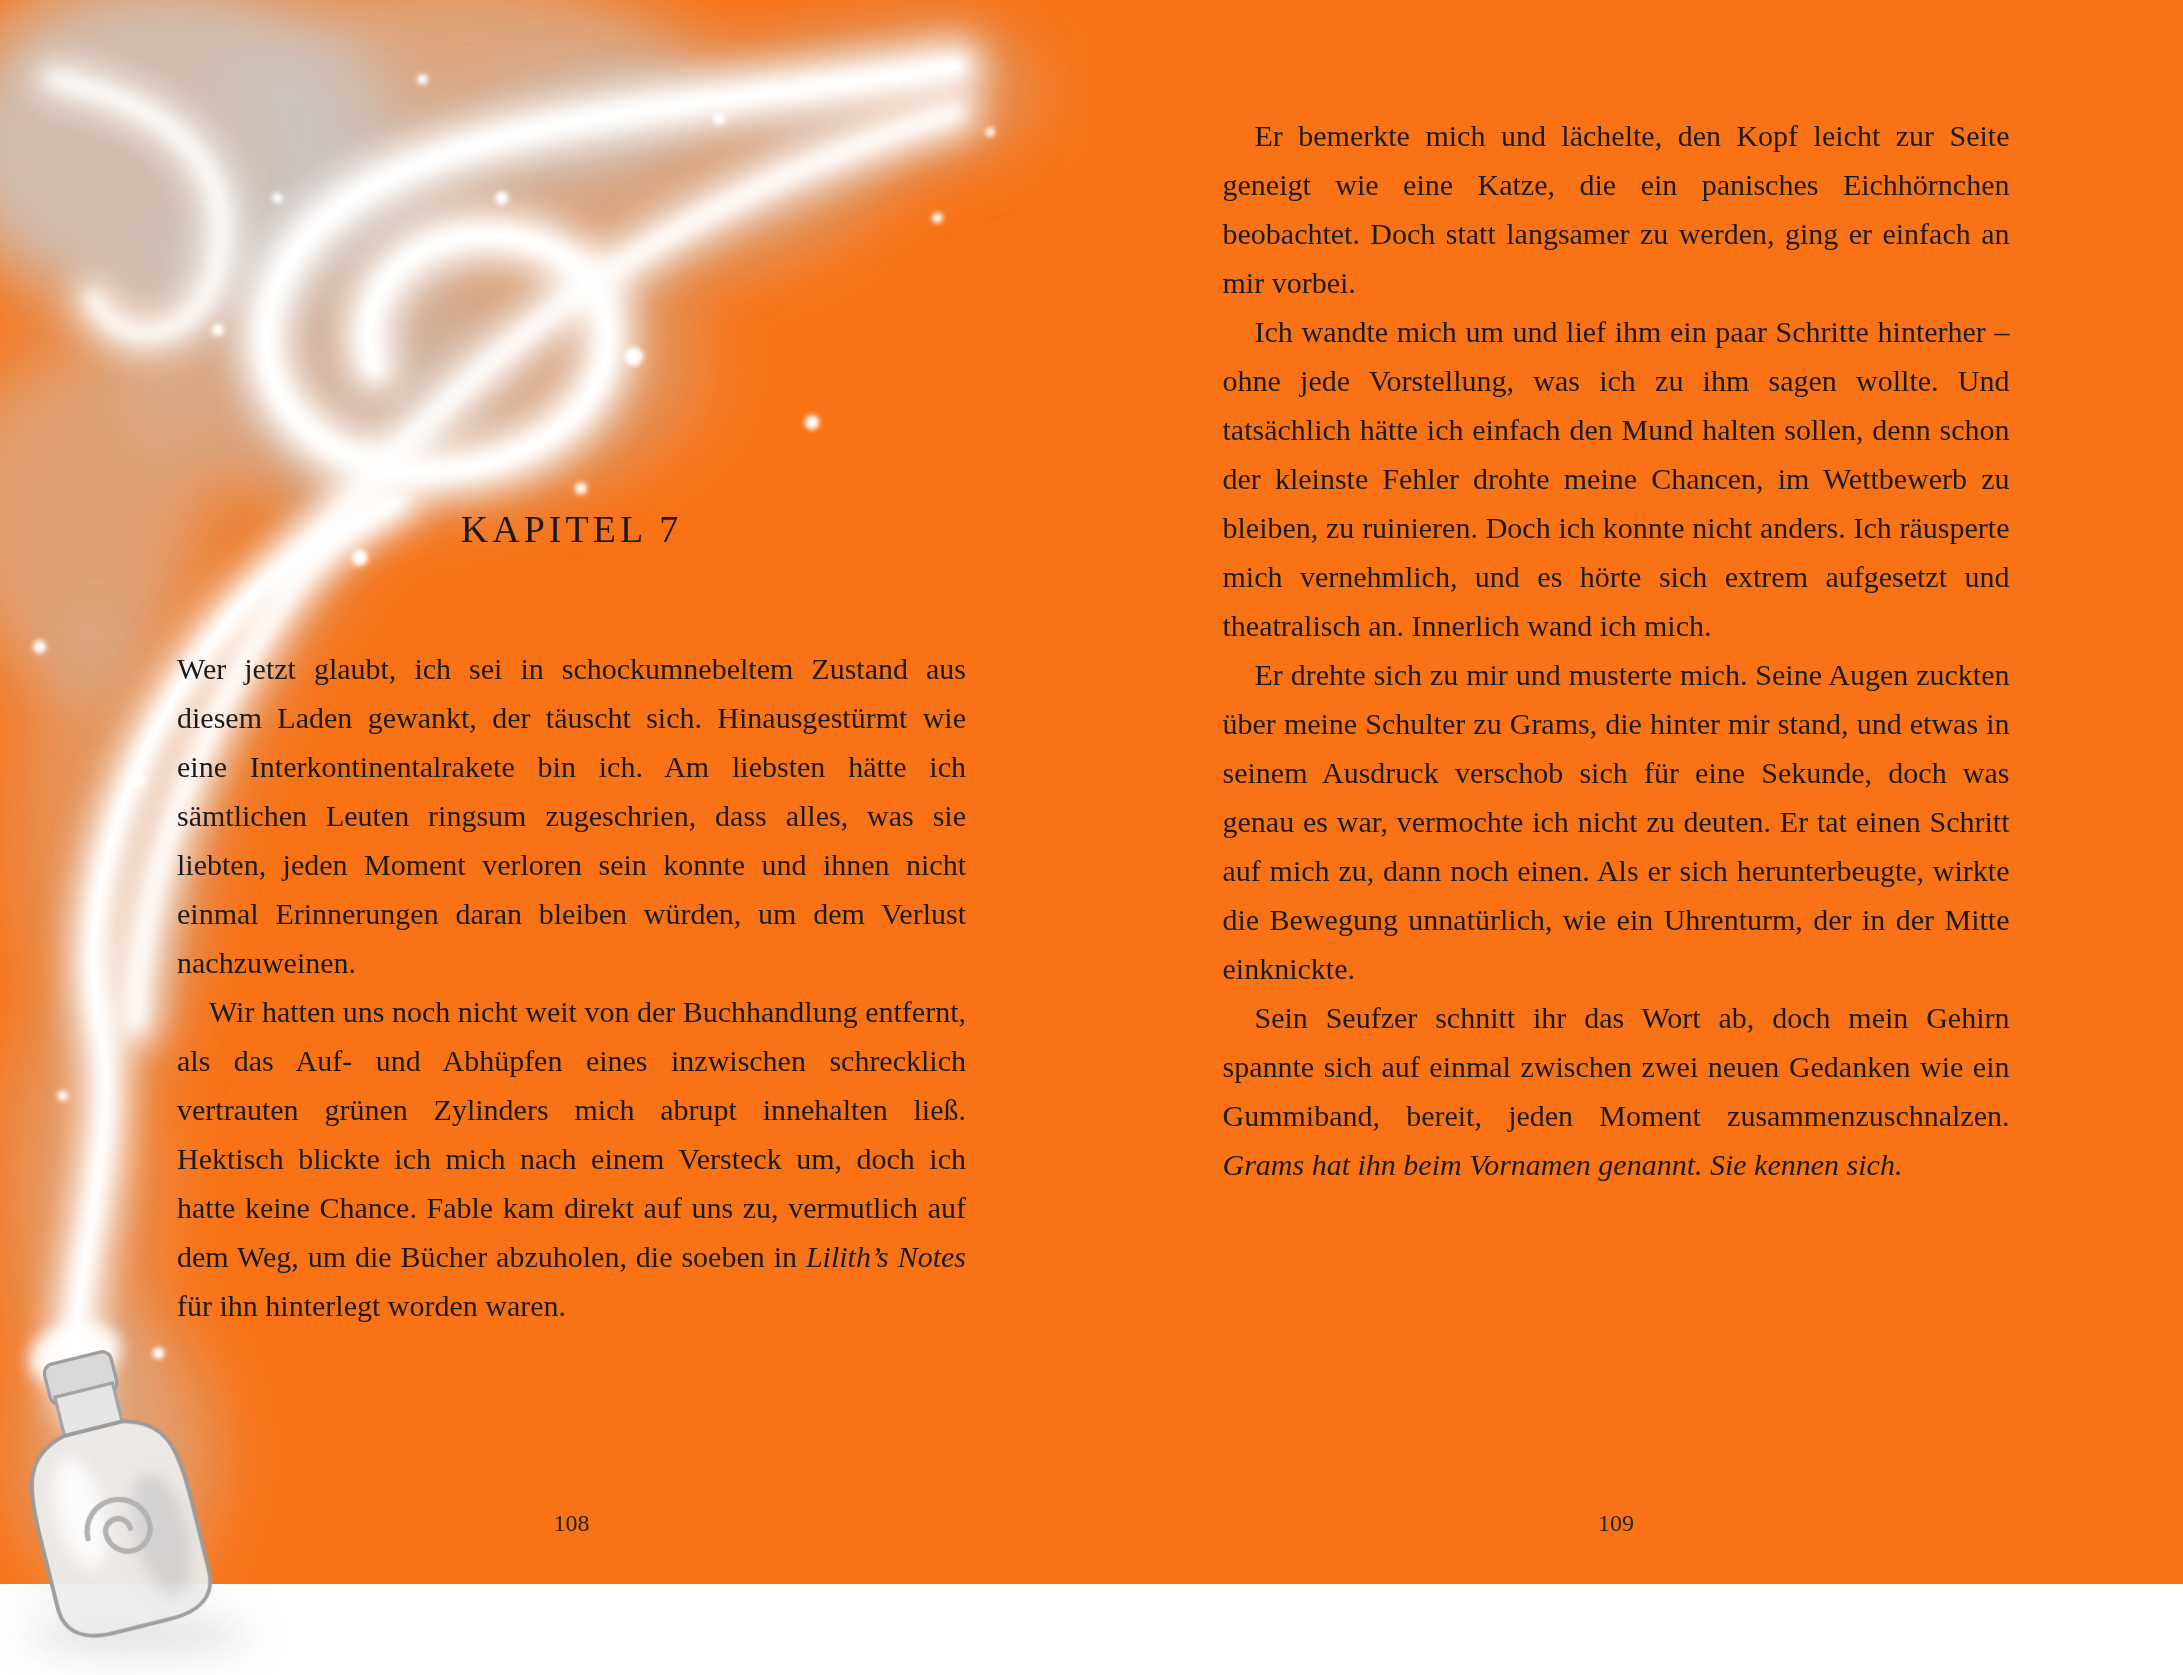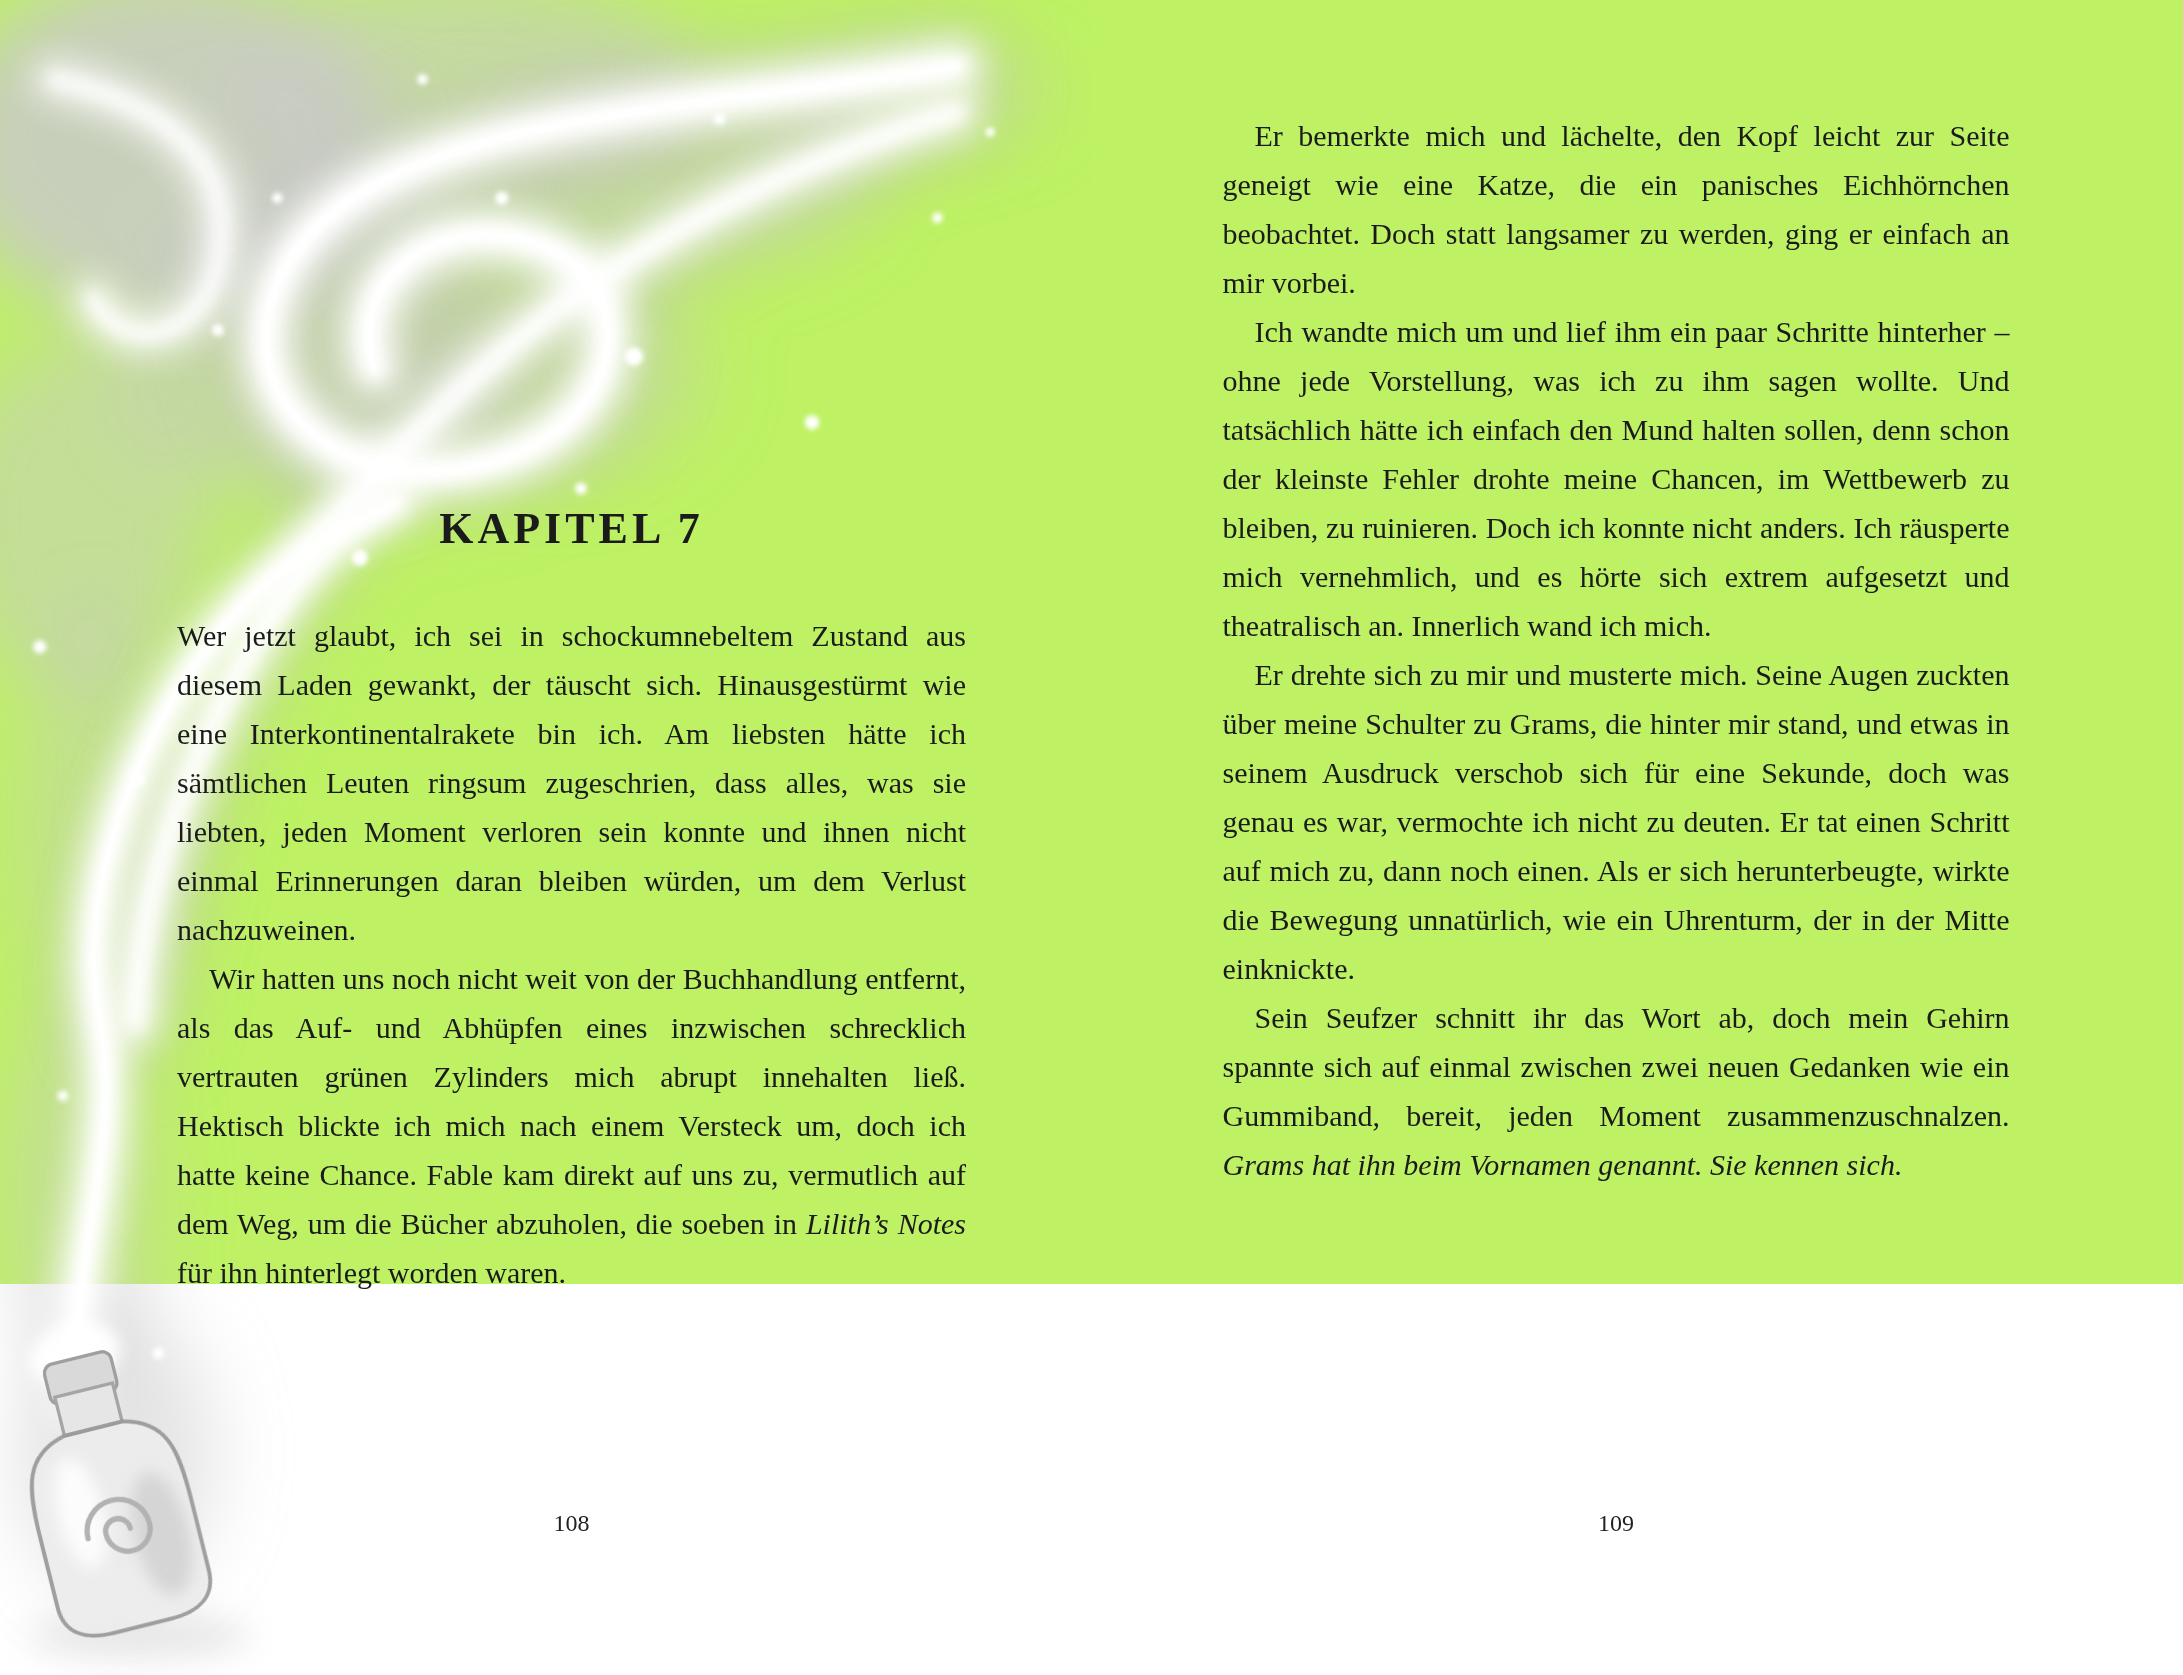--- a/index.html
+++ b/index.html
@@ -5,39 +5,39 @@
   html, body { margin: 0; padding: 0; }
   body {
     width: 2183px; height: 1676px;
     background: #ffffff;
     font-family: "Liberation Serif", serif;
     color: #1b1b1b;
     position: relative;
     overflow: hidden;
   }
   .spread { display: flex; width: 2183px; height: 1676px; }
-  .page { position: relative; width: 1092px; height: 1284px; background: #bef264; }
+  .page { position: relative; width: 1092px; height: 1584px; background: #f97316; }
   .illustration { position: absolute; left: 0; top: 0; pointer-events: none; }
   .text-col {
     position: absolute;
     text-align: justify;
     font-size: 30px;
     line-height: 49px;
     hyphens: auto;
     -webkit-hyphens: auto;
   }
   .left-col  { left: 177px; width: 789px; top: 508px; }
   .right-col { left: 131px; width: 787px; top: 111px; }
   .chapter-heading {
-    font-size: 44px;
-    font-weight: bold;
+    font-size: 38px;
+    font-weight: normal;
     letter-spacing: 4px;
     text-align: center;
     line-height: 42px;
-    margin: 0 0 61px 0;
+    margin: 0 0 94px 0;
   }
   p.para { margin: 0; }
   p.indent { text-indent: 32px; }
   .italic { font-style: italic; }
   .page-number {
     position: absolute;
     top: 1510px;
     font-size: 24px;
     text-align: center;
     color: #222;

